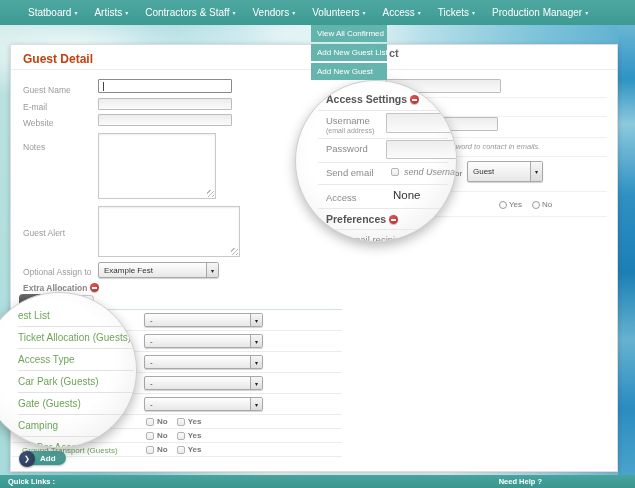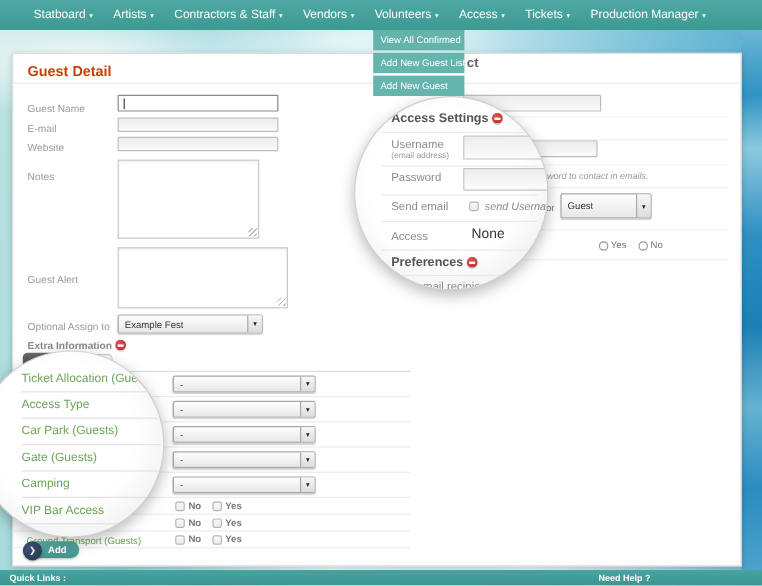--- a/index.html
+++ b/index.html
@@ -178,21 +178,21 @@
     <div class="tarea" style="left:87px; top:161px; width:142px; height:51px;">
         <span class="grip"></span>
       </div>
 
     <span class="flabel" style="left:12px; top:222px;">Optional Assign to</span>
     <div class="sel" style="left:87px; top:217px; width:121px; height:16px;">
       <span class="selval">Example Fest</span>
       <span class="selarrow">▾</span>
     </div>
 
-    <span class="flabel" style="left:12px; top:238px; color:#8a8a8a; font-weight:bold;"><span>Extra Information</span><span class="red-icon"></span></span>
+    <span class="flabel" style="left:12px; top:238px; color:#8a8a8a; font-weight:bold;"><span>Extra Allocation</span><span class="red-icon"></span></span>
 
     <div class="tab-dark">-General-</div>
     <div class="tab-light"></div>
 
     <div class="xrows">
 
         <div class="xrow" data-type="select">
           <span class="xlabel">Guest List</span>
           <span class="sel xselect">
             <span class="selval">-</span>
@@ -321,20 +321,23 @@
     <span class="mnone" style="left:97px; top:108px;">None</span>
     <div class="c-sep" style="top:127px;"></div>
     <div class="mtitle" style="left:30px; top:132px;"><span>Preferences</span><span class="red-icon"></span></div>
     <div class="c-sep" style="top:148px;"></div>
     <span class="mlabel" style="left:30px; top:153px;">Bulk email recipient</span>
   </div>
 
   <div class="magnifier mag-bot">
     <div class="mrows">
 
+        <div class="mrow">
+          <span>est List</span>
+        </div>
 
         <div class="mrow">
           <span>Ticket Allocation (Guests)</span>
         </div>
 
         <div class="mrow">
           <span>Access Type</span>
         </div>
 
         <div class="mrow">

